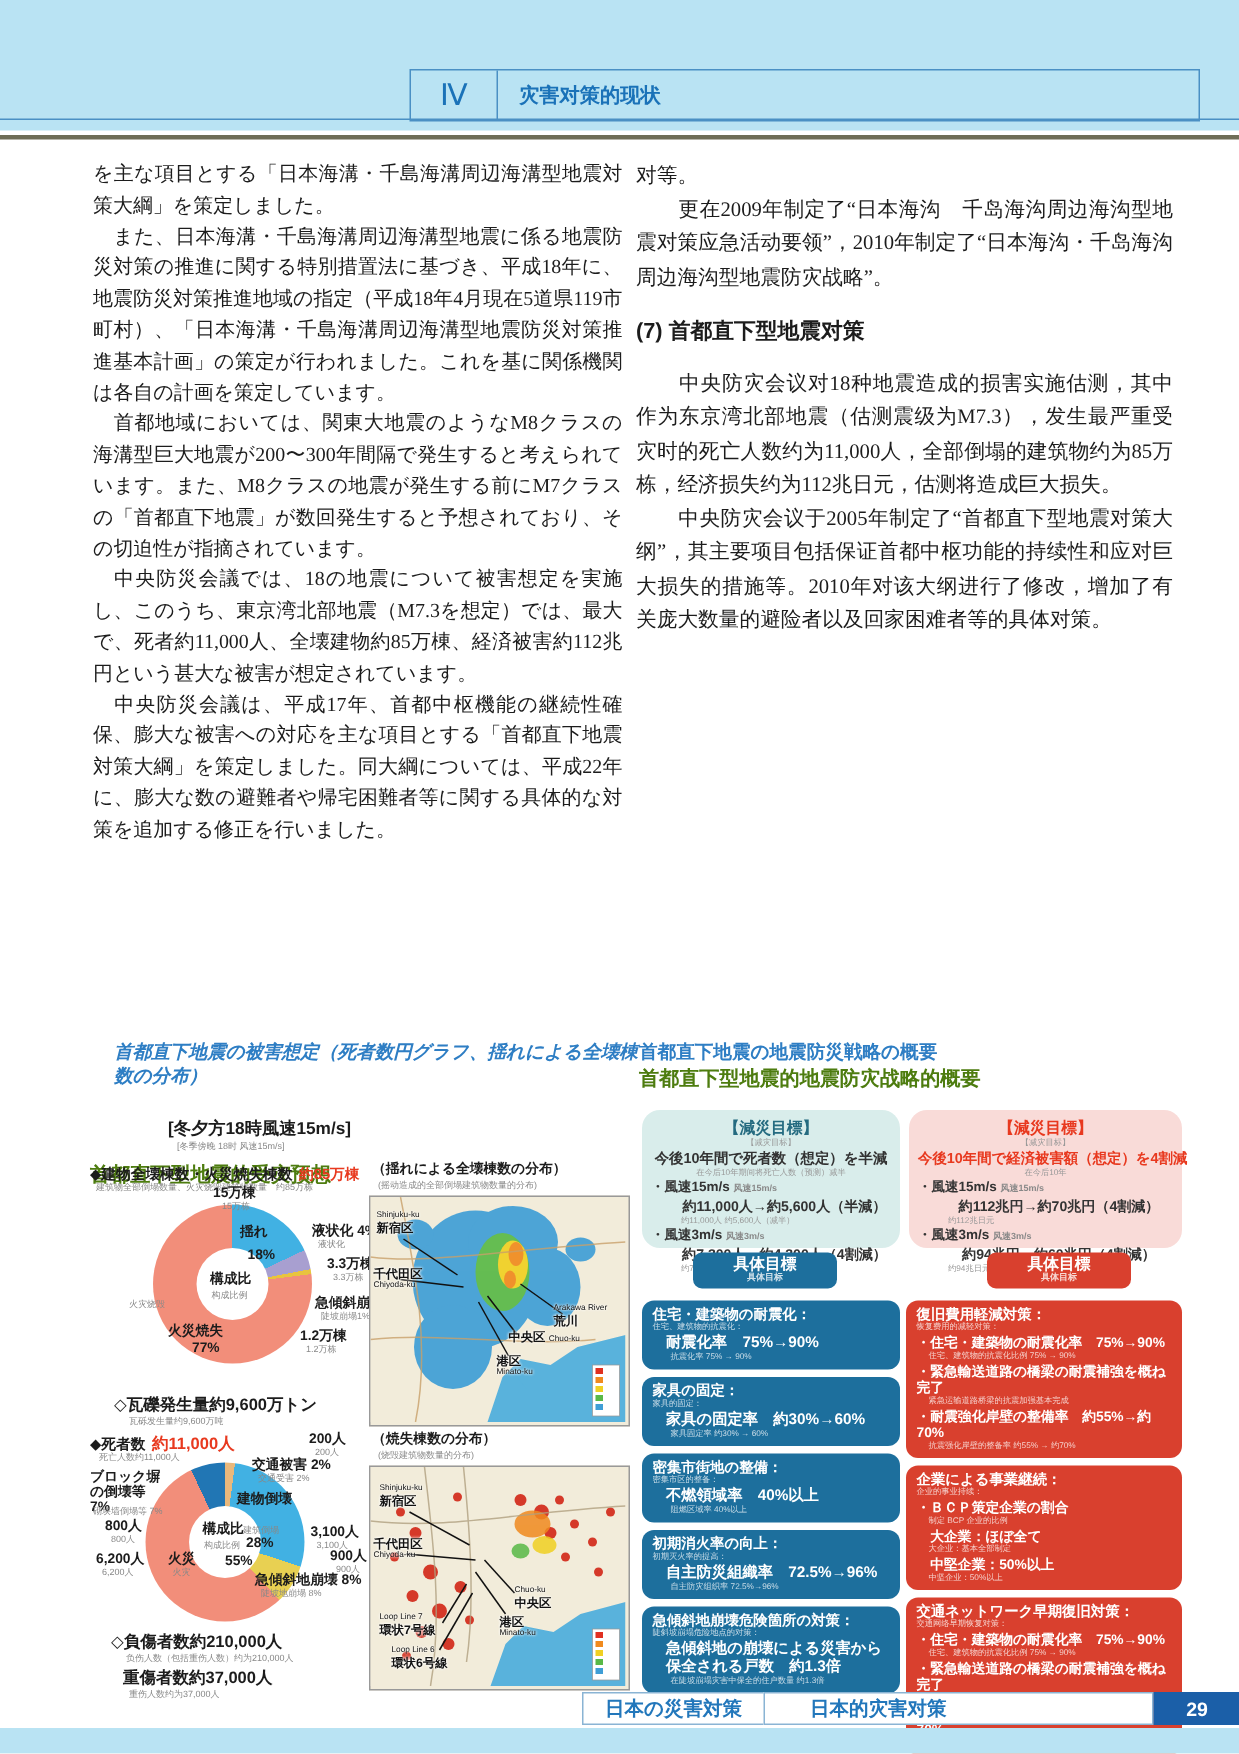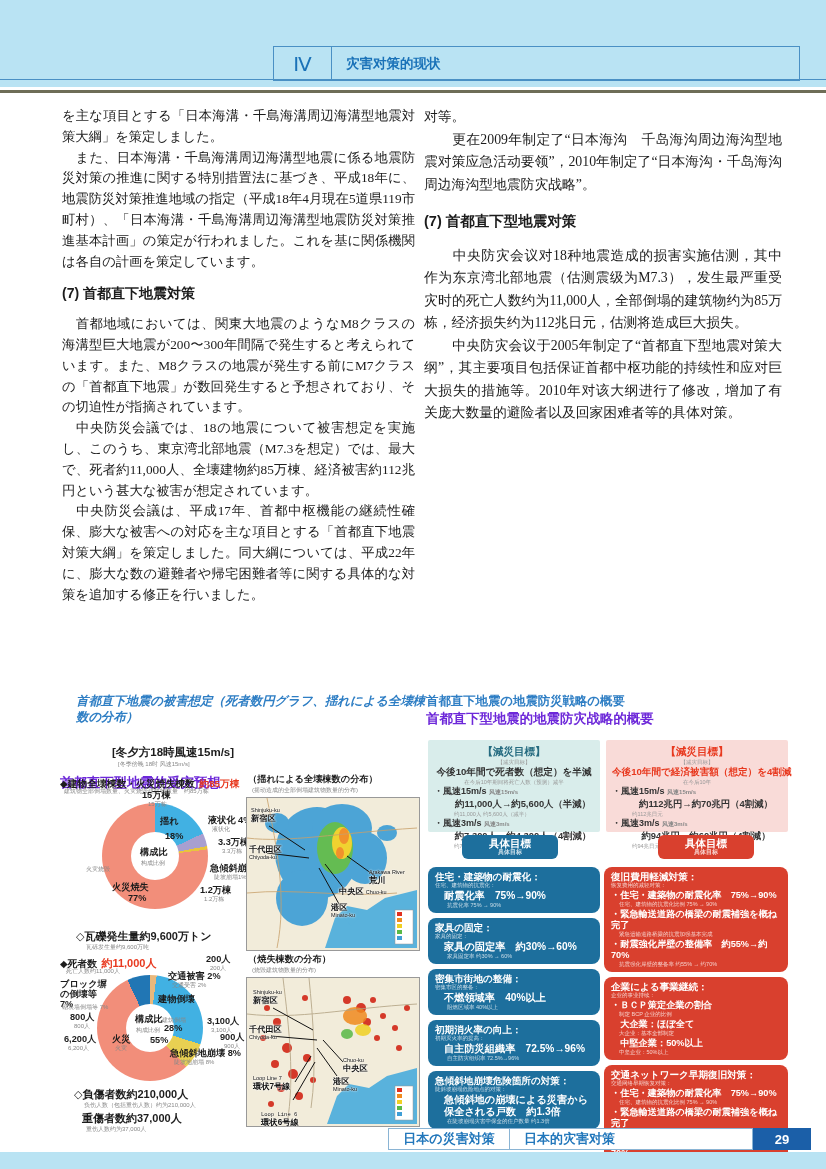--- a/index.html
+++ b/index.html
@@ -19,39 +19,39 @@
   .col{position:absolute;top:106px;text-align:justify;
        font-family:"Liberation Serif","DejaVu Serif",serif;}
   .col p{margin:0;}
   .col-left{left:62px;width:353px;font-size:13.3px;line-height:20.8px;}
   .col-right{left:424px;width:358px;font-size:13.8px;line-height:22.5px;}
   .subhead{font-family:"Liberation Sans","DejaVu Sans",sans-serif;font-weight:bold;}
   .col-left .subhead{font-size:14px;margin:11px 0 10px 0;}
   .col-right .subhead{font-size:14.5px;margin:14px 0 12px 0;}
   
   .ig-title{color:#2e7ec4;font-weight:bold;font-size:12.4px;line-height:16px;}
-  .ig-sub{color:#6d28d9;font-weight:bold;font-size:13.4px;}
+  .ig-sub{color:#4d7c0f;font-weight:bold;font-size:13.4px;}
   .abs{position:absolute;}
   .tiny{font-size:6px;color:#888;white-space:nowrap;}
   .lbl{font-size:9.8px;font-weight:bold;white-space:nowrap;}
   .lbl-s{font-size:9.2px;font-weight:bold;white-space:nowrap;}
   .red{color:#e8391f;margin-top:36px;}
   
   .info-left{position:absolute;left:60px;top:693px;width:358px;height:447px;}
   .donut{position:absolute;border-radius:50%;}
   .donut::after{content:"";position:absolute;left:27%;top:27%;width:46%;height:46%;
                 background:#fff;border-radius:50%;}
   .mapv{position:absolute;border:1px solid #999;background:#f2ecda;}
   .maplbl{position:absolute;font-size:8.2px;font-weight:bold;color:#111;white-space:nowrap;
           text-shadow:0 0 2px #fff,0 0 2px #fff;}
   .maplbl small{display:block;font-weight:normal;font-size:5.5px;line-height:5px;}
   .note{font-weight:bold;font-size:11px;white-space:nowrap;}
   
   .info-right{position:absolute;left:426px;top:693px;width:362px;height:447px;}
-  .goalbox{position:absolute;top:47px;height:92px;border-radius:2px;padding:5px 6px;
+  .goalbox{position:absolute;top:47px;height:92px;border-radius:12px;padding:5px 6px;
            box-sizing:border-box;text-align:center;font-size:9.8px;}
   .goal-left{left:2px;width:172px;background:#d9edeb;color:#333;}
   .goal-right{left:180px;width:182px;background:#f9dbd8;color:#333;}
   .goal-tag{font-weight:bold;font-size:10.5px;}
   .goal-left .goal-tag{color:#256b80;}
   .goal-right .goal-tag,.goal-right .goal-head{color:#e8391f;}
   .goal-head{font-weight:bold;font-size:9.6px;margin-top:1px;white-space:nowrap;}
   .goal-row{text-align:left;font-weight:bold;font-size:9px;white-space:nowrap;}
   .goal-val{padding-left:18px;font-size:9.4px;font-weight:bold;white-space:nowrap;}
   .goal-tiny{font-size:5.5px;color:#999;line-height:6px;text-align:left;padding-left:20px;white-space:nowrap;}
@@ -72,41 +72,40 @@
   .dbox .v{font-size:10.2px;font-weight:bold;line-height:12px;padding-left:9px;margin-top:2px;}
   .dbox .vz{font-size:5.5px;color:rgba(255,255,255,.75);line-height:6px;padding-left:12px;}
   .dbox .iv{font-size:9.2px;font-weight:bold;line-height:11px;margin-top:2px;}
   .dbox .ivz{font-size:5.5px;color:rgba(255,255,255,.75);line-height:6px;padding-left:8px;}
   
   .fbar{position:absolute;left:388px;top:1128px;height:22px;display:flex;color:#2277bb;
         font-weight:bold;font-size:13px;}
   .fcell1{width:120px;background:#fff;border:1px solid #8ab4d4;border-right:none;
           display:flex;align-items:center;justify-content:center;}
   .fcell2{width:228px;background:#fff;border:1px solid #8ab4d4;border-left:1px solid #8ab4d4;
-          display:flex;align-items:center;padding-left:14px;}
+          display:flex;align-items:center;padding-left:30px;}
   .fpage{width:58px;background:#1b5fa8;color:#fff;display:flex;align-items:center;justify-content:center;}
   .botband{position:absolute;left:0;top:1152px;width:826px;height:17px;background:#b9e3f3;}
 </style>
 </head>
 <body>
 
 <div class="page">
 
   <div class="topband"></div>
   <div class="hbox">
     <div class="hcell hnum">Ⅳ</div>
     <div class="hcell htzh">灾害对策的现状</div>
   </div>
   <div class="toprule"></div>
   <div class="oliverule"></div>
 
   <div class="col col-left">
     <p>を主な項目とする「日本海溝・千島海溝周辺海溝型地震対策大綱」を策定しました。</p>
     <p>　また、日本海溝・千島海溝周辺海溝型地震に係る地震防災対策の推進に関する特別措置法に基づき、平成18年に、地震防災対策推進地域の指定（平成18年4月現在5道県119市町村）、「日本海溝・千島海溝周辺海溝型地震防災対策推進基本計画」の策定が行われました。これを基に関係機関は各自の計画を策定しています。</p>
-    <div class="subhead">(7) 首都直下地震対策</div>
     <p>　首都地域においては、関東大地震のようなM8クラスの海溝型巨大地震が200〜300年間隔で発生すると考えられています。また、M8クラスの地震が発生する前にM7クラスの「首都直下地震」が数回発生すると予想されており、その切迫性が指摘されています。</p>
     <p>　中央防災会議では、18の地震について被害想定を実施し、このうち、東京湾北部地震（M7.3を想定）では、最大で、死者約11,000人、全壊建物約85万棟、経済被害約112兆円という甚大な被害が想定されています。</p>
     <p>　中央防災会議は、平成17年、首都中枢機能の継続性確保、膨大な被害への対応を主な項目とする「首都直下地震対策大綱」を策定しました。同大綱については、平成22年に、膨大な数の避難者や帰宅困難者等に関する具体的な対策を追加する修正を行いました。</p>
   </div>
 
   <div class="col col-right">
     <p>对等。</p>
     <p>　　更在2009年制定了“日本海沟　千岛海沟周边海沟型地震对策应急活动要领”，2010年制定了“日本海沟・千岛海沟周边海沟型地震防灾战略”。</p>
     <div class="subhead">(7) 首都直下型地震对策</div>
     <p>　　中央防灾会议对18种地震造成的损害实施估测，其中作为东京湾北部地震（估测震级为M7.3），发生最严重受灾时的死亡人数约为11,000人，全部倒塌的建筑物约为85万栋，经济损失约为112兆日元，估测将造成巨大损失。</p>
@@ -283,21 +282,21 @@
           <rect x="150" y="122" width="5" height="4" fill="#f0d022"></rect>
           <rect x="150" y="128" width="5" height="4" fill="#59b947"></rect>
           <rect x="150" y="134" width="5" height="4" fill="#3f9ed6"></rect>
         </g>
       </svg>
       <div class="maplbl" style="left:6px;top:12px;"><small>Shinjuku-ku</small><span>新宿区</span></div>
       <div class="maplbl" style="left:2px;top:46px;"><span>千代田区</span><small>Chiyoda-ku</small></div>
       <div class="maplbl" style="left:96px;top:80px;"><small>Chuo-ku</small><span>中央区</span></div>
       <div class="maplbl" style="left:86px;top:98px;"><span>港区</span><small>Minato-ku</small></div>
       <div class="maplbl" style="left:6px;top:98px;"><small>Loop Line 7</small><span>環状7号線</span></div>
-      <div class="maplbl" style="left:14px;top:134px;font-family:Liberation Mono, monospace;"><small>Loop Line 6</small><span>環状6号線</span></div>
+      <div class="maplbl" style="left:14px;top:120px;"><small>Loop Line 6</small><span>環状6号線</span></div>
     </div>
   </div>
 
   <div class="info-right">
     <div class="abs ig-title" style="left:0;top:0;width:362px;">首都直下地震の地震防災戦略の概要</div>
     <div class="abs ig-sub" style="left:0;top:17px;">首都直下型地震的地震防灾战略的概要</div>
 
     <div class="goalbox goal-left">
       <div class="goal-tag">【減災目標】</div>
       <div class="goal-tiny c">【减灾目标】</div>

